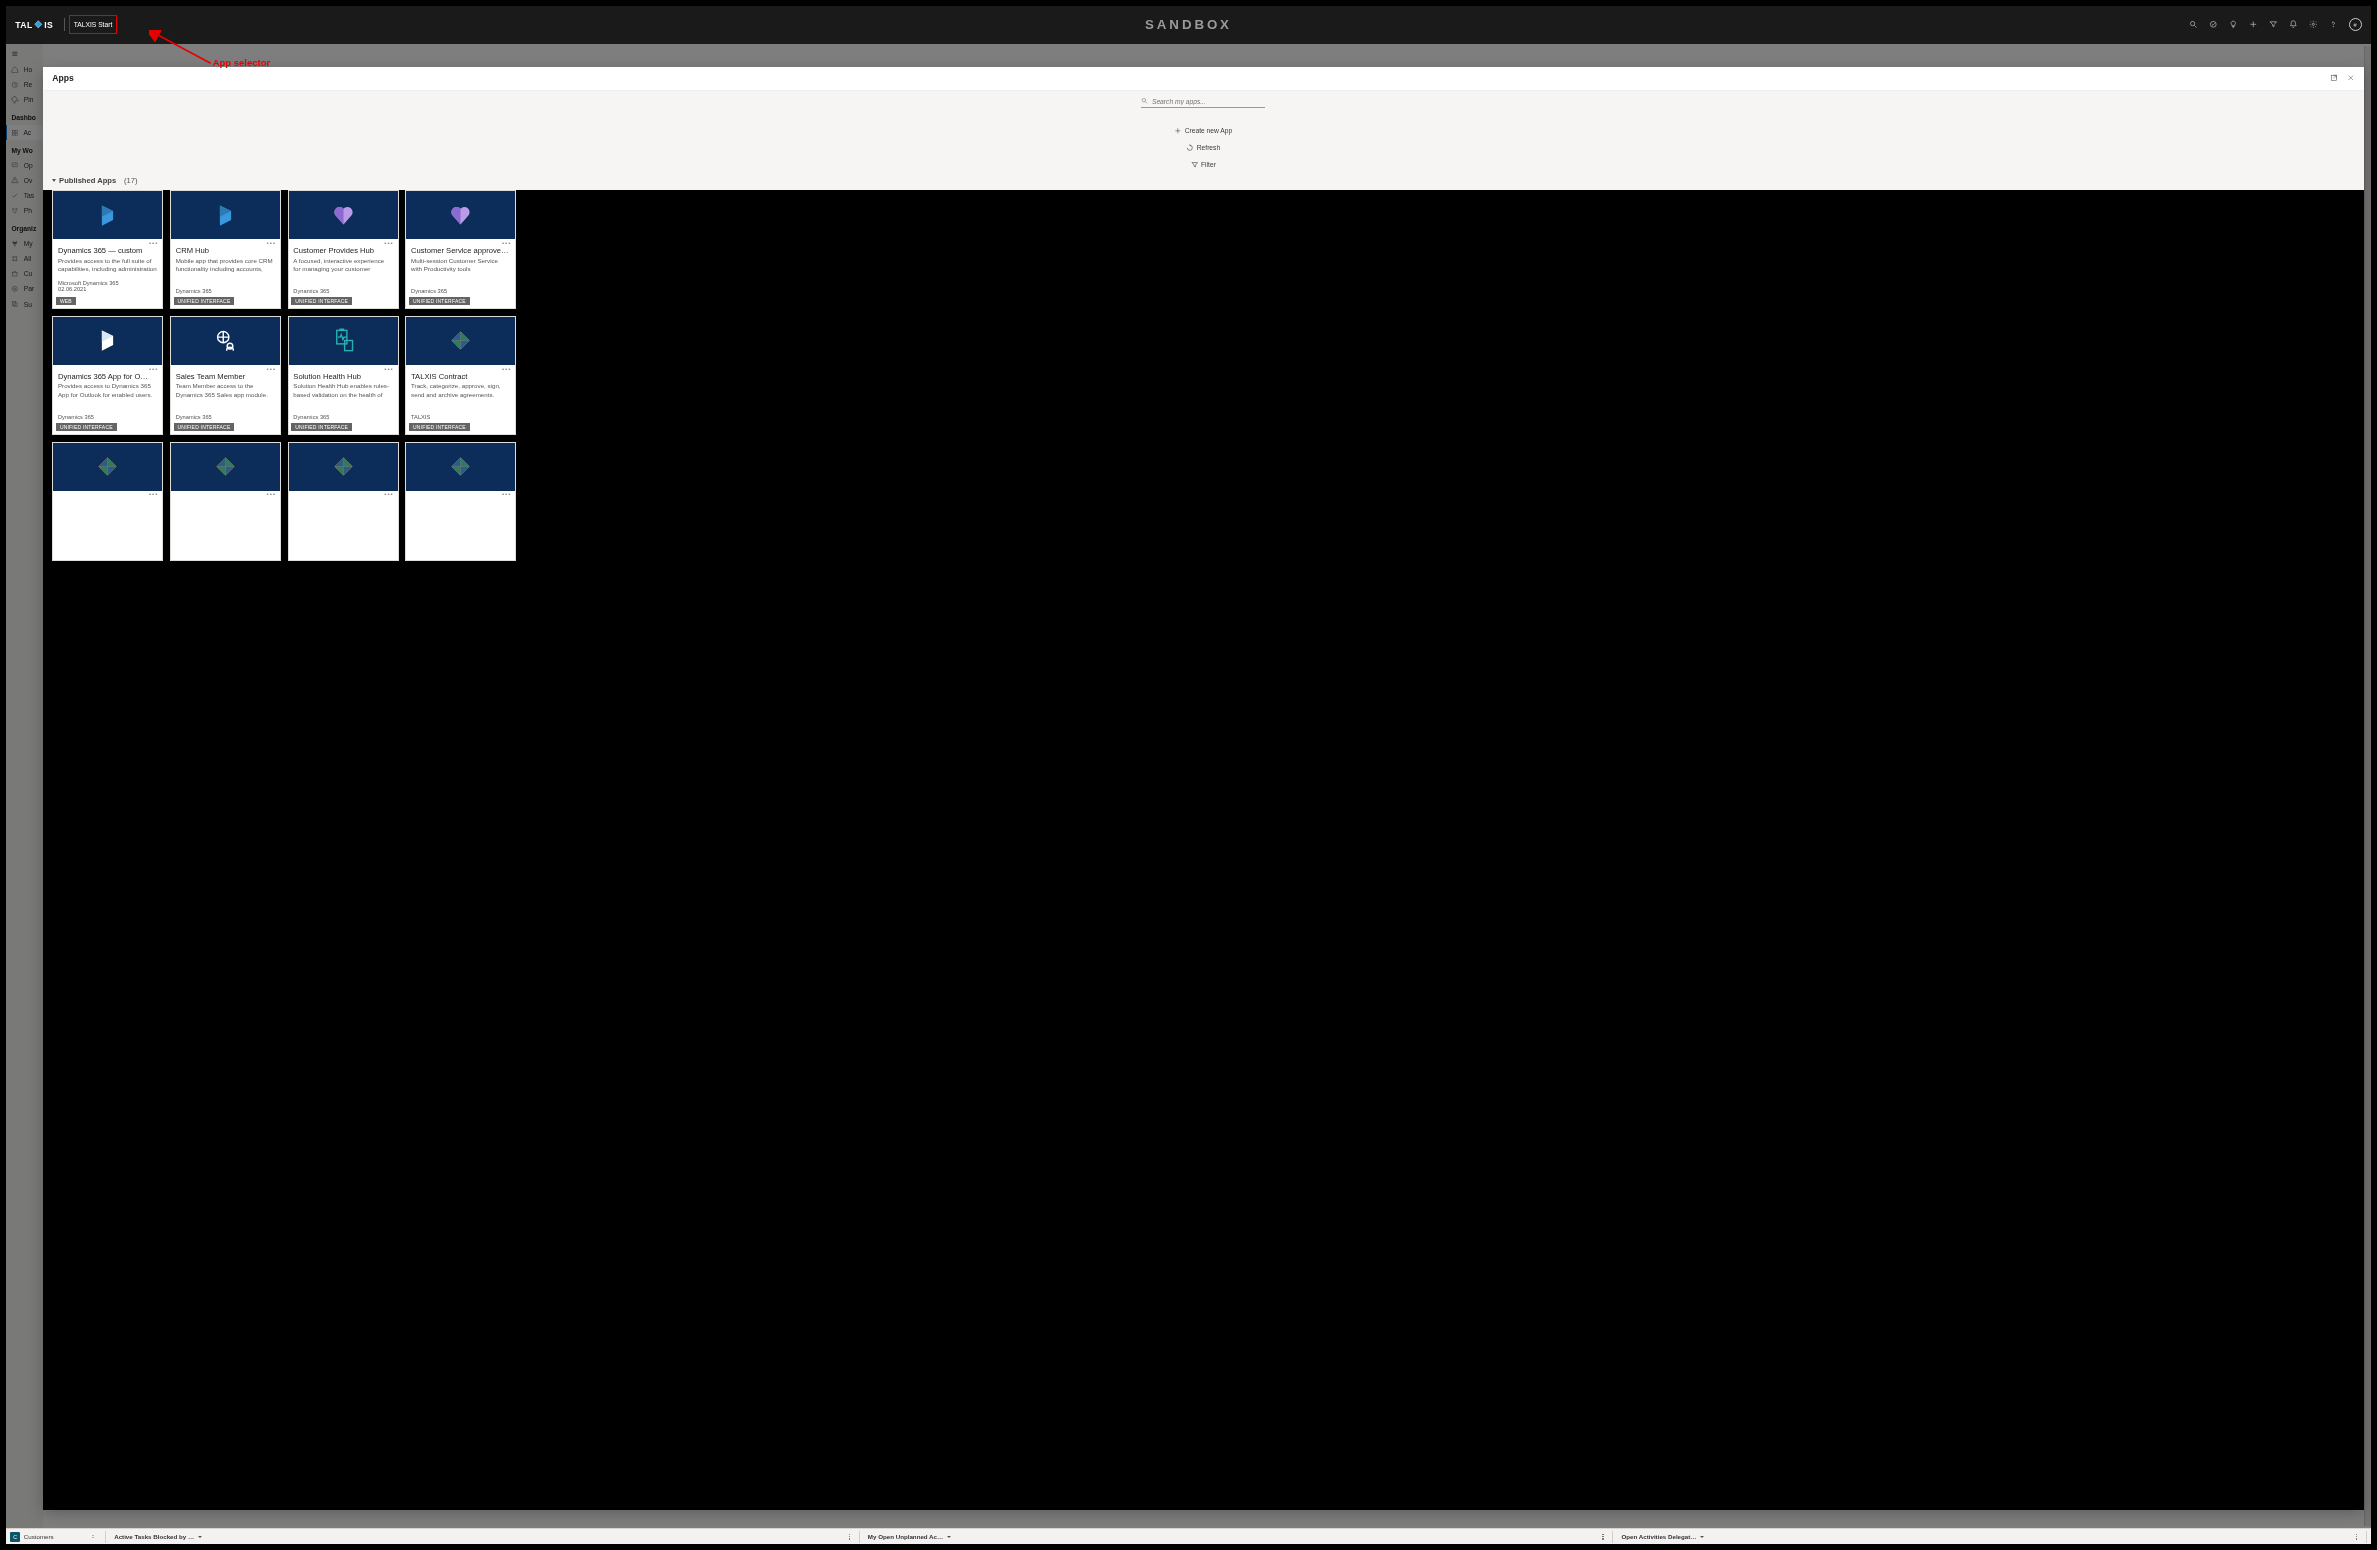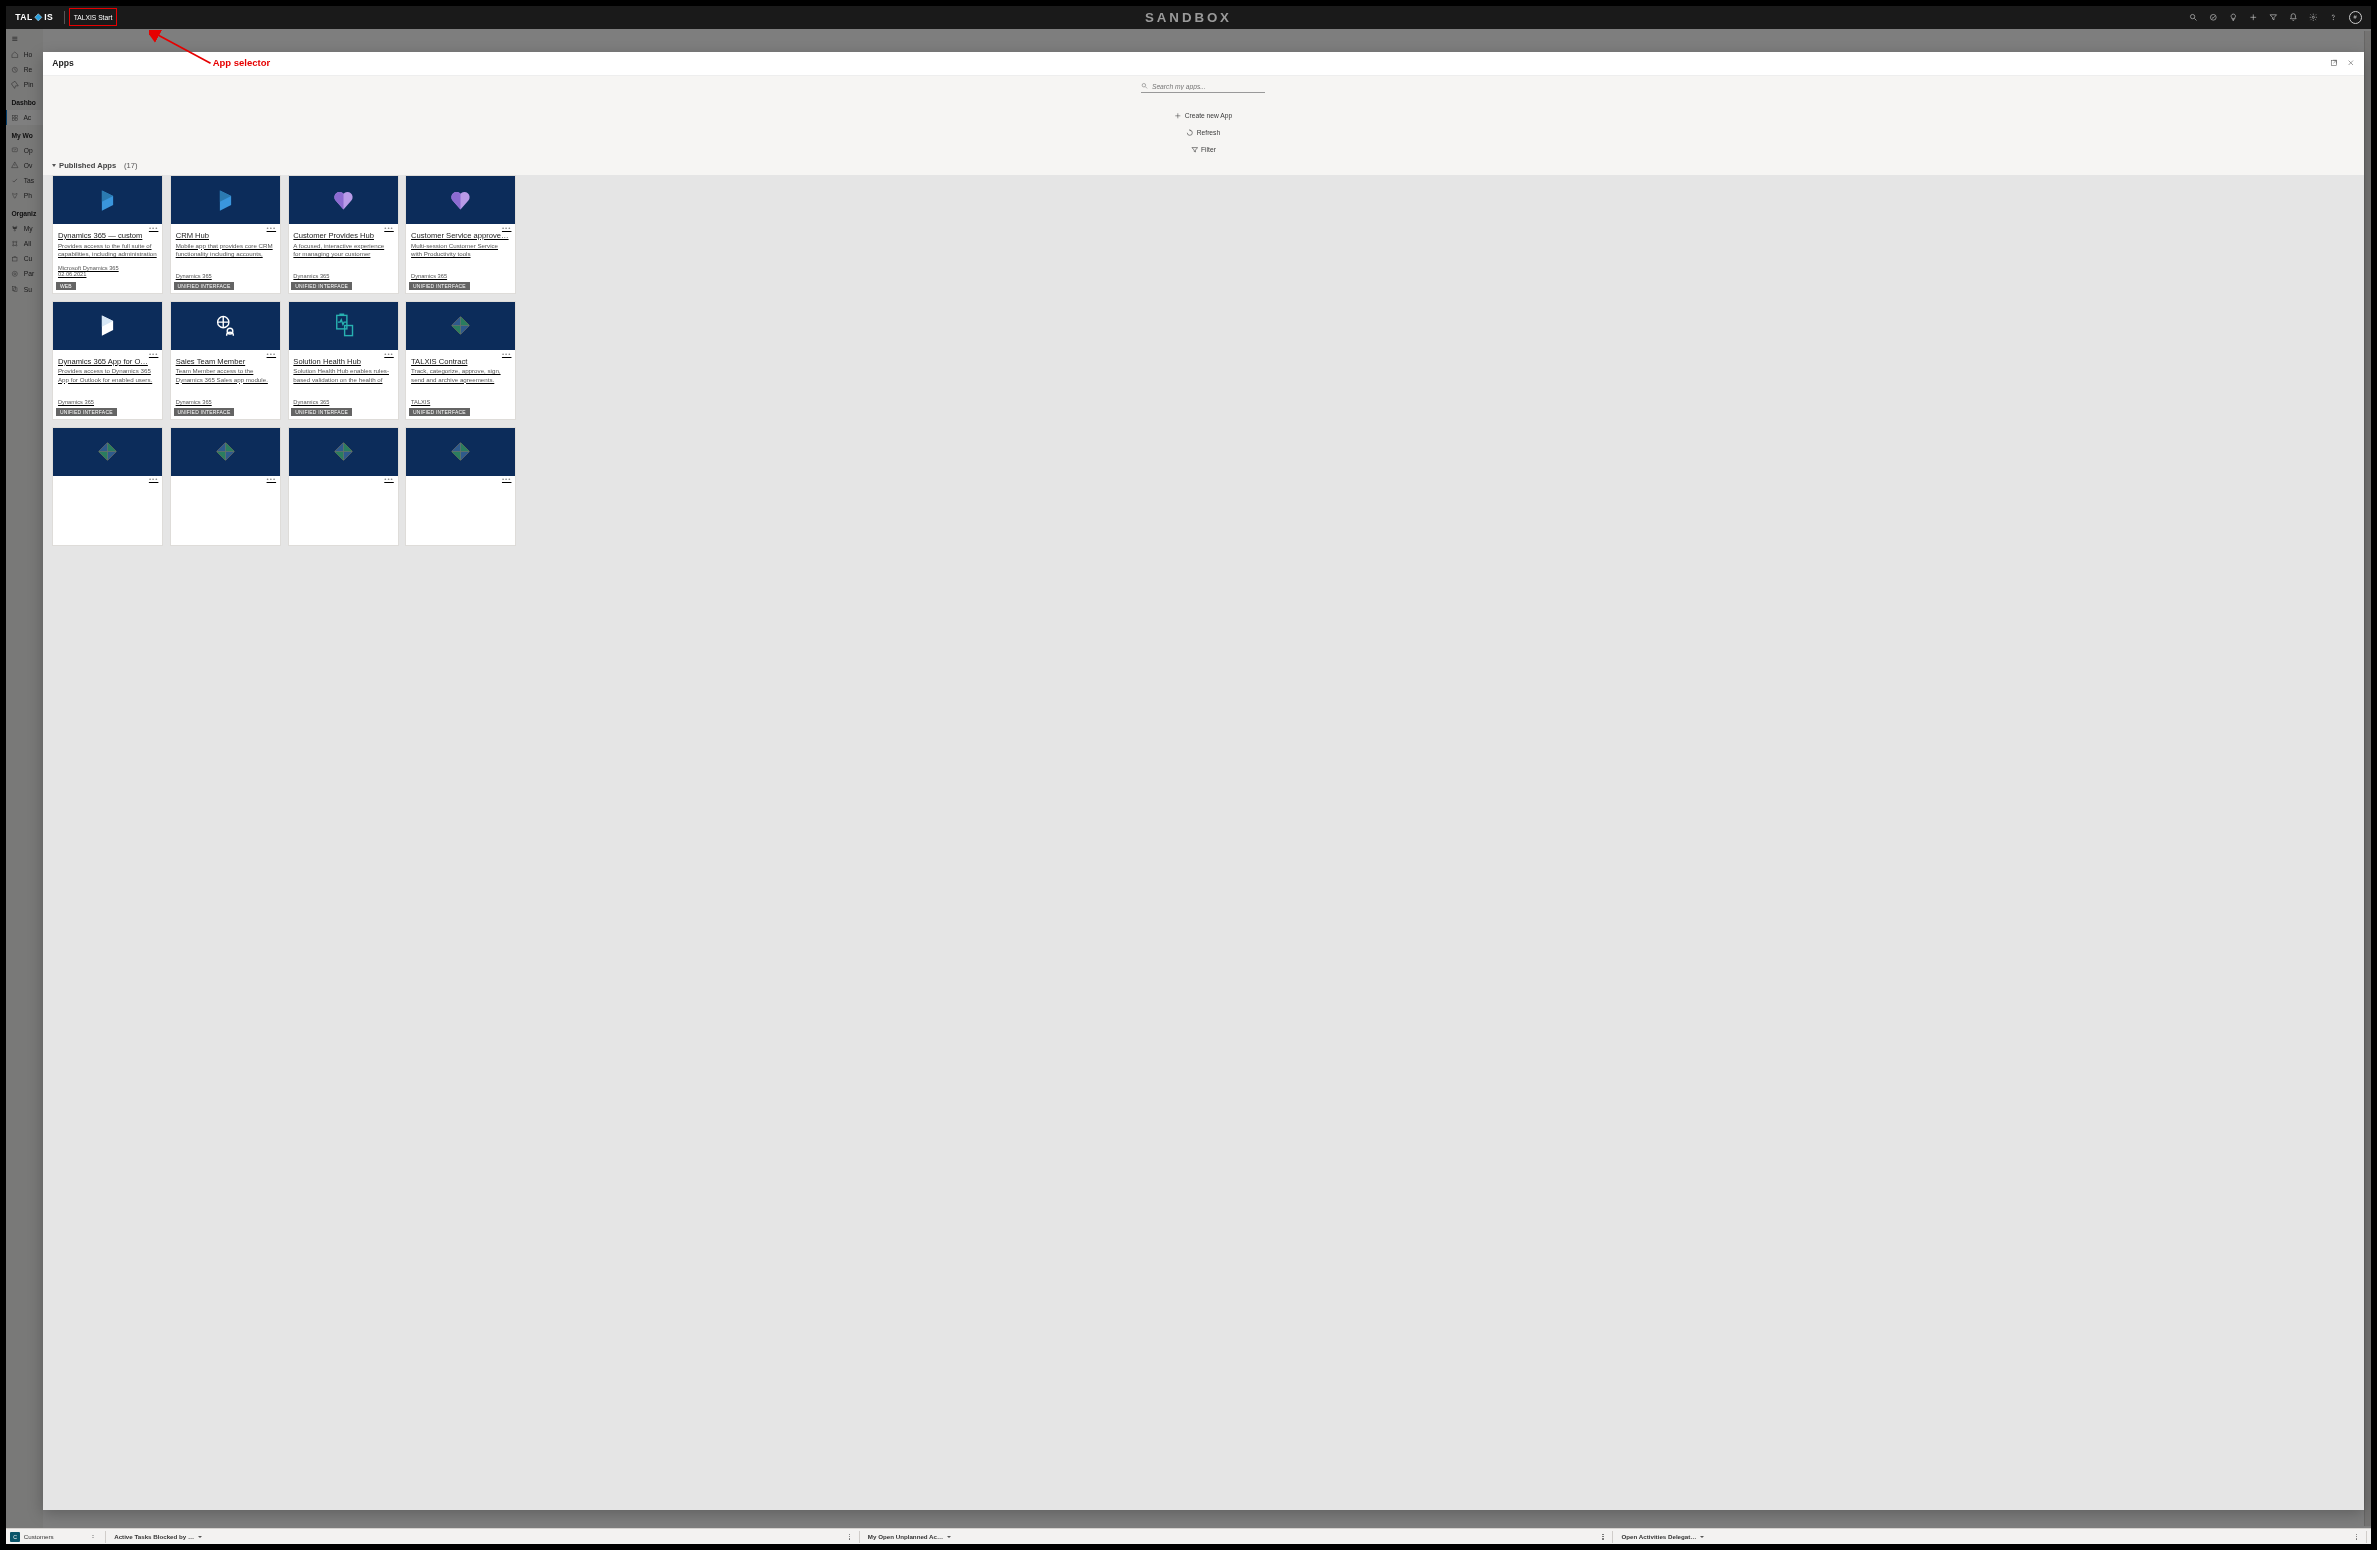--- a/index.html
+++ b/index.html
@@ -1,20 +1,20 @@
 <!DOCTYPE html>
 <html style="font-size:7.6px"><head>
 <meta charset="utf-8">
 <style>
   * { box-sizing: border-box; margin: 0; padding: 0; }
   html, body { height: 100%; font-family: "Segoe UI", -apple-system, sans-serif; background: #000; overflow: hidden; }
   .frame { position: absolute; inset: 5.7px; background: #f3f2f1; display: flex; flex-direction: column; }
 
   
-  .topbar { height: 23px; background: #1a1a1a; color: #fff; display: flex; align-items: center; padding: 0 9.5px; position: relative; z-index: 5; }
+  .topbar { height: 38px; background: #1a1a1a; color: #fff; display: flex; align-items: center; padding: 0 9.5px; position: relative; z-index: 5; }
   .brand { display: flex; align-items: center; gap: 1.4px; font-weight: 600; font-size: 8.6px; letter-spacing: 0.5px; color: #fff; }
   .brand svg { width: 8.6px; height: 8.6px; }
   .divider-v { width: 0.5px; height: 13.3px; background: #555; margin: 0 7.6px 0 10.5px; }
   .app-selector { font-size: 6.7px; color: #fff; padding: 2.9px 1.9px; position: relative; }
   .app-selector-box { position: absolute; border: 1.4px solid #e60000; left: -2.9px; top: -2.9px; right: -2.9px; bottom: -2.9px; pointer-events: none; }
   .sandbox { position: absolute; left: 50%; transform: translateX(-50%); font-size: 13.3px; font-weight: 700; letter-spacing: 2.9px; color: #9a9a9a; }
   .topbar-actions { margin-left: auto; display: flex; align-items: center; gap: 10.5px; }
   .topbar-icon { color: #ccc; display: flex; align-items: center; justify-content: center; width: 9.5px; height: 9.5px; }
   .topbar-icon svg { width: 8.6px; height: 8.6px; }
   .user-circle { width: 13.3px; height: 13.3px; border: 0.7px solid #ccc; border-radius: 50%; display: flex; align-items: center; justify-content: center; font-size: 5.7px; color: #ccc; }
@@ -54,21 +54,21 @@
   .panel-tools { display: flex; align-items: center; padding: 5.7px 11.4px 2.9px; gap: 9.5px; background: #f6f5f3; flex-direction: column; }
   .search-wrap { display: flex; align-items: center; gap: 3.8px; border-bottom: 0.5px solid #999; padding: 1px 0 1.9px; width: 124px; }
   .search-wrap input { border: none; outline: none; background: transparent; font-size: 6.7px; font-style: italic; color: #3a3a3a; width: 100%; }
   .panel-tools .spacer { flex: 1; }
   .tool-link { display: flex; align-items: center; gap: 2.9px; font-size: 6.7px; color: #3a3a3a; }
 
   .section-head { display: flex; align-items: center; gap: 2.9px; padding: 4.8px 11.4px 4.8px 9.5px; color: #444; font-weight: 600; font-size: 7.6px; background: #f6f5f3; text-align: center; }
   .section-head .tri { width: 0; height: 0; border-left: 2.9px solid transparent; border-right: 2.9px solid transparent; border-top: 3.3px solid #555; }
   .count { color: #555; font-weight: 400; }
 
-  .grid-wrap { flex: 1; overflow: auto; background: #e5e5e5; padding: 0 11.4px 9.5px 9.5px; position: relative; text-decoration: underline; }
+  .grid-wrap { flex: 1; overflow: auto; background: #000000; padding: 0 11.4px 9.5px 9.5px; position: relative; }
   .grid-wrap::-webkit-scrollbar { width: 7.6px; }
   .grid-wrap::-webkit-scrollbar-track { background: #f6f5f3; }
   .grid-wrap::-webkit-scrollbar-thumb { background: #c7c5c2; border-radius: 1px; }
   .cards { display: grid; grid-template-columns: repeat(4, 111px); gap: 6.7px; }
 
   .card { background: #fff; border: 0.5px solid #dedcd9; display: flex; flex-direction: column; height: 119px; }
   .card-hero { height: 48px; background: #0c2c5a; display: flex; align-items: center; justify-content: center; }
   .card-hero svg { width: 27px; height: 27px; }
   .card-menu { display: flex; justify-content: flex-end; padding: 1.9px 3.8px 0; height: 6.7px; }
   .card-menu .dots { color: #888; letter-spacing: 1px; font-size: 6.2px; line-height: 3.8px; }

